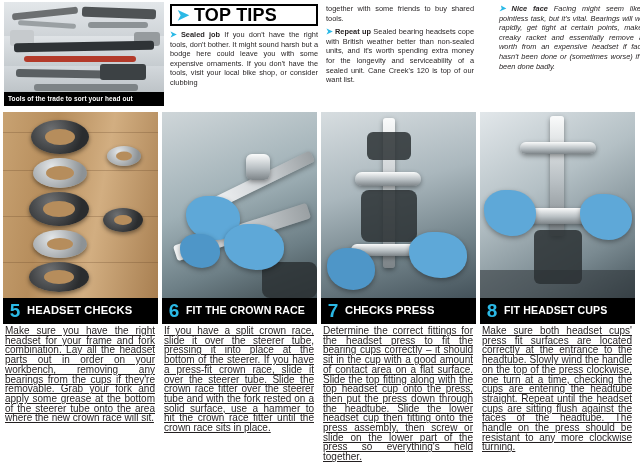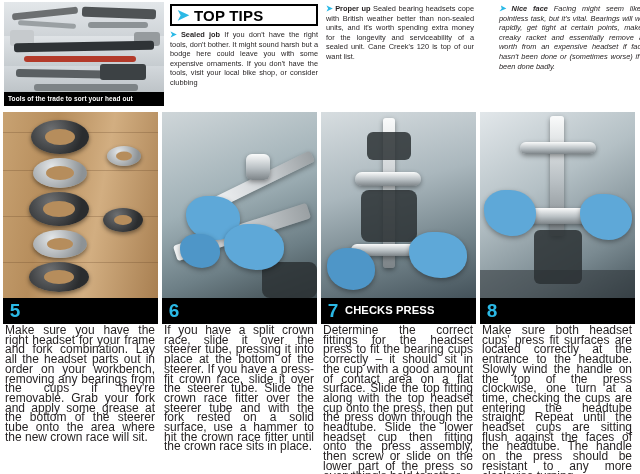--- a/index.html
+++ b/index.html
@@ -91,21 +91,21 @@
     width: 22px;
     height: 18px;
     display: flex;
     align-items: center;
     justify-content: center;
     color: #2bb9e6;
     font-size: 15px;
     font-weight: bold;
   }
   .tips-title {
-    font-size: 15px;
+    font-size: 18px;
     font-weight: bold;
     letter-spacing: 0.2px;
     color: #000;
   }
 
   .col {
     position: absolute;
     font-size: 7.4px;
     line-height: 9.6px;
     text-align: justify;
@@ -238,24 +238,25 @@
     letter-spacing: 0.1px;
     padding-right: 3px;
   }
   .step-title.two-line { font-size: 10.6px; }
 
   
   .body-text {
     position: absolute;
     top: 326px;
     width: 150px;
-    font-size: 12px;
+    font-size: 10px;
     line-height: 9.7px;
     text-align: justify;
     color: #231f20;
+    text-decoration: underline;
   }
   .bt1 { left: 5px; }
   .bt2 { left: 164px; }
   .bt3 { left: 323px; }
   .bt4 { left: 482px; }
   .body-text p { margin: 0; }
 </style>
 </head>
 <body>
 
@@ -284,21 +285,22 @@
     <div class="tips-header">
       <div class="tips-arrow-box">➤</div>
       <div class="tips-title">TOP TIPS</div>
     </div>
 
     <div class="col col-1">
       <p><span class="arrow">➤</span> <b>Sealed job</b> <span>If you don't have the right tools, don't bother. It might sound harsh but a bodge here could leave you with some expensive ornaments. If you don't have the tools, visit your local bike shop, or consider clubbing</span></p>
     </div>
 
     <div class="col col-2">
-      <p><span class="arrow">➤</span> <b>Proper up</b> <span>Sealed bearing headsets cope with British weather better than non-sealed units, and it's worth spending extra money for the longevity and serviceability of a sealed unit. Cane Creek's 120 is top of our want list.</span></p>
+      <p>together with some friends to buy shared tools.</p>
+      <p><span class="arrow">➤</span> <b>Repeat up</b> <span>Sealed bearing headsets cope with British weather better than non-sealed units, and it's worth spending extra money for the longevity and serviceability of a sealed unit. Cane Creek's 120 is top of our want list.</span></p>
     </div>
 
     <div class="col col-3">
       <p><span class="arrow">➤</span> <b>Nice face</b> <span>Facing might seem like a pointless task, but it's vital. Bearings will wear rapidly, get tight at certain points, make a creaky racket and essentially remove any worth from an expensive headset if facing hasn't been done or (sometimes worse) if it's been done badly.</span></p>
     </div>
   </div>
 
   <div class="photo-row">
 
     <div class="photo p1">
@@ -359,30 +361,33 @@
       <div class="dark-shape" style="left:54px; top:118px; width:48px; height:54px; border-radius:6px;"></div>
       <div class="metal-bar" style="left:40px; top:30px; width:76px; height:12px; border-radius:6px;"></div>
       <div class="glove" style="left:4px; top:78px; width:52px; height:46px;"></div>
       <div class="glove" style="left:100px; top:82px; width:52px; height:46px;"></div>
       <div class="dark-shape" style="left:0px; top:158px; width:155px; height:28px; border-radius:0; opacity:.55;"></div>
     </div>
   </div>
 
   <div class="caption-bar cb1">
     <div class="step-num">5</div>
+    <div class="step-title">HEADSET CHECKS</div>
   </div>
   <div class="caption-bar cb2">
     <div class="step-num">6</div>
+    <div class="step-title two-line">FIT THE CROWN RACE</div>
   </div>
   <div class="caption-bar cb3">
     <div class="step-num">7</div>
     <div class="step-title">CHECKS PRESS</div>
   </div>
   <div class="caption-bar cb4">
     <div class="step-num">8</div>
+    <div class="step-title two-line">FIT HEADSET CUPS</div>
   </div>
 
   <div class="body-text bt1">
     <p>Make sure you have the right headset for your frame and fork combination. Lay all the headset parts out in order on your workbench, removing any bearings from the cups if they're removable. Grab your fork and apply some grease at the bottom of the steerer tube onto the area where the new crown race will sit.</p>
   </div>
   <div class="body-text bt2">
     <p>If you have a split crown race, slide it over the steerer tube, pressing it into place at the bottom of the steerer. If you have a press-fit crown race, slide it over the steerer tube. Slide the crown race fitter over the steerer tube and with the fork rested on a solid surface, use a hammer to hit the crown race fitter until the crown race sits in place.</p>
   </div>
   <div class="body-text bt3">
     <p>Determine the correct fittings for the headset press to fit the bearing cups correctly – it should sit in the cup with a good amount of contact area on a flat surface. Slide the top fitting along with the top headset cup onto the press, then put the press down through the headtube. Slide the lower headset cup then fitting onto the press assembly, then screw or slide on the lower part of the press so everything's held together.</p>

